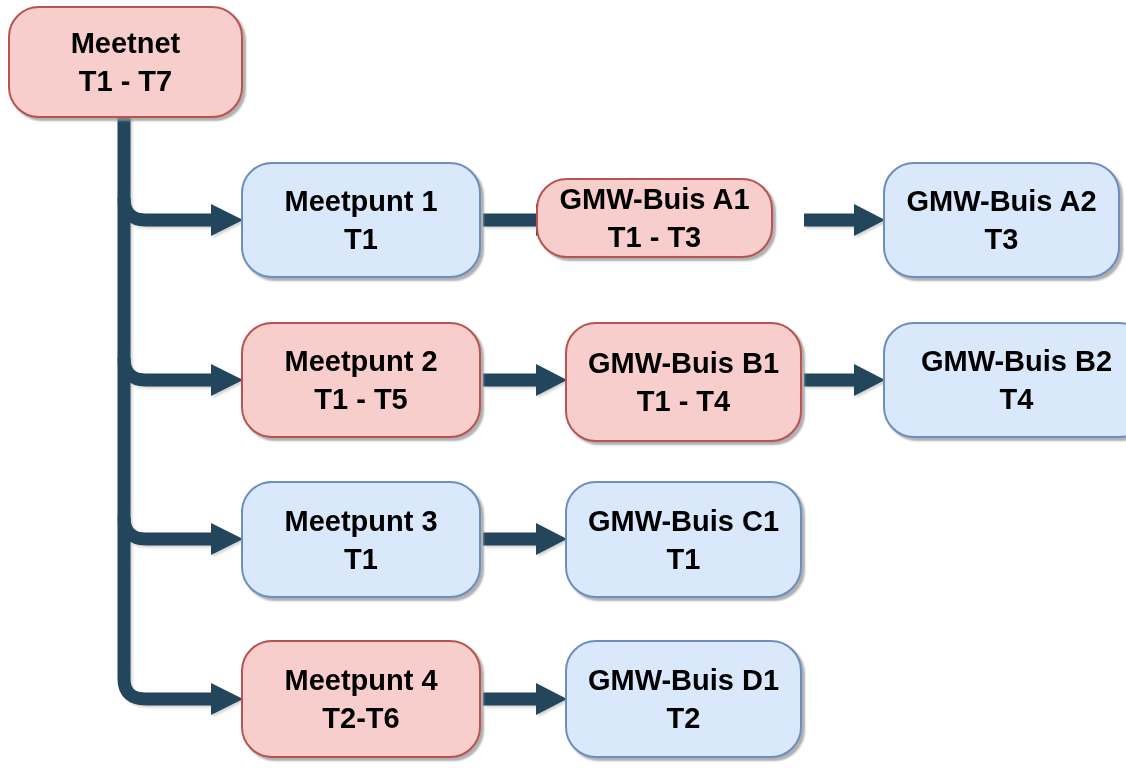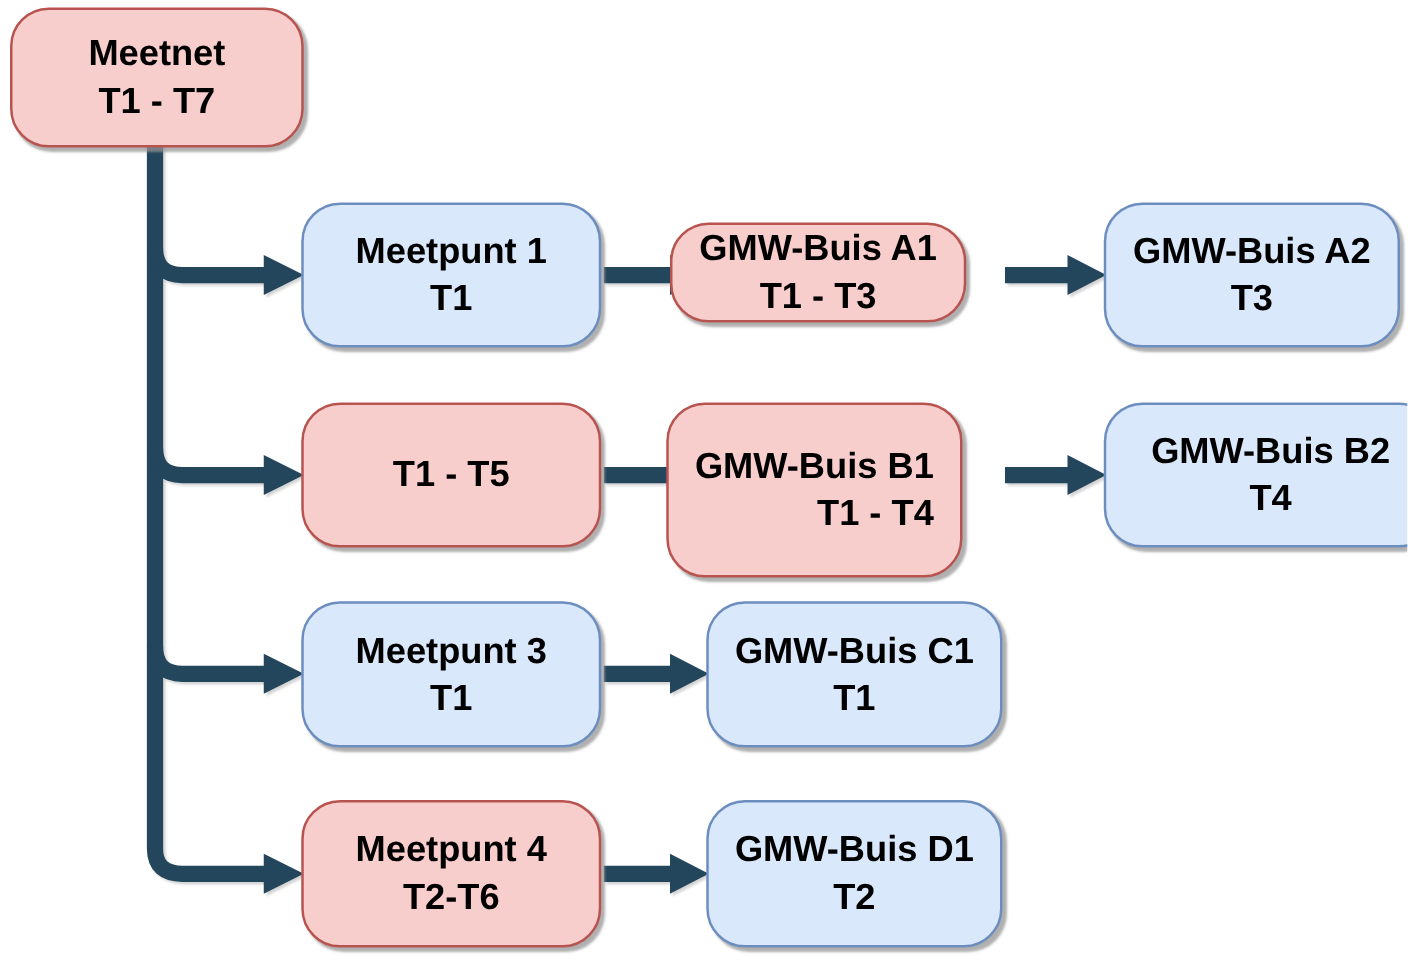--- a/index.html
+++ b/index.html
@@ -114,24 +114,25 @@
   </div>
   <div class="node blue" style="left:883px; top:162px; width:237px; height:116px;">
     <div class="node-text">
       <div>GMW-Buis A2</div>
       <div>T3</div>
     </div>
   </div>
 
   <div class="node red" style="left:241px; top:322px; width:240px; height:116px;">
     <div class="node-text">
+      <div>Meetpunt 2</div>
       <div>T1 - T5</div>
     </div>
   </div>
-  <div class="node red" style="left:533px; top:322px; width:237px; height:140px;text-align:right;">
+  <div class="node red" style="left:565px; top:322px; width:237px; height:120px;">
     <div class="node-text">
       <div>GMW-Buis B1</div>
       <div>T1 - T4</div>
     </div>
   </div>
   <div class="node blue" style="left:883px; top:322px; width:267px; height:116px;">
     <div class="node-text">
       <div>GMW-Buis B2</div>
       <div>T4</div>
     </div>

